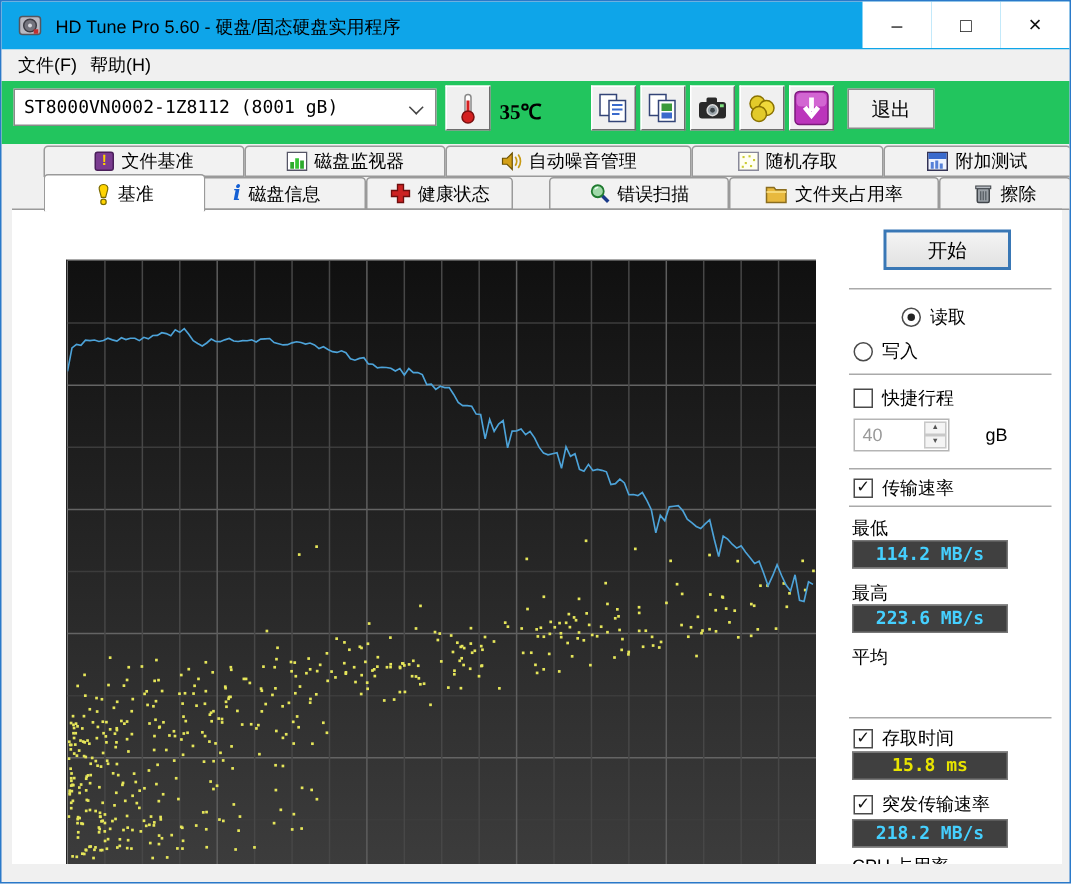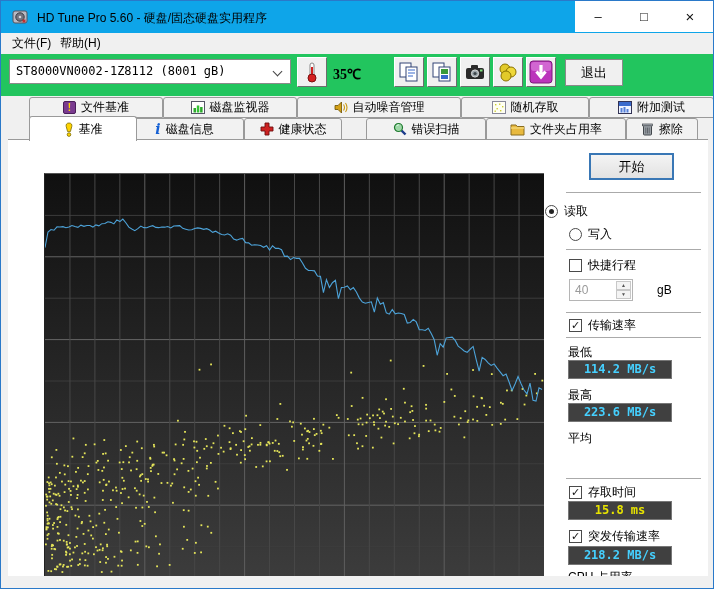--- a/index.html
+++ b/index.html
@@ -224,21 +224,21 @@
     </svg>
     <span>错误扫描</span>
   </div>
   <div class="tab r2" style="left:485px;width:140px;">
     <svg class="mini" width="15" height="13" viewBox="0 0 15 13">
       <path d="M1 3.5 L1 2 L6 2 L7.2 3.5 L14 3.5 L14 12 L1 12 Z" fill="#e8b93e" stroke="#8a6d1f"></path>
       <path d="M1 5 L14 5" stroke="#f5d878" stroke-width="1.4"></path>
     </svg>
     <span>文件夹占用率</span>
   </div>
-  <div class="tab r2" style="left:625px;width:72px;">
+  <div class="tab r2" style="left:625px;width:88px;">
     <svg class="mini" width="13" height="14" viewBox="0 0 13 14">
       <rect x="2.5" y="3.5" width="8" height="9.5" rx="1" fill="#9aa0a6" stroke="#41464b"></rect>
       <rect x="1.5" y="2" width="10" height="1.8" fill="#b7bcc2" stroke="#41464b" stroke-width="0.7"></rect>
       <path d="M4.8 5.5v6M6.5 5.5v6M8.2 5.5v6" stroke="#5a6066" stroke-width="0.9"></path>
     </svg>
     <span>擦除</span>
   </div>
   <div class="content-border"></div>
 
   <div class="content">
@@ -810,21 +810,21 @@
       <rect x="317.3" y="223.5" width="1.8" height="1.8" fill="#e6e65a"></rect>
       <rect x="165.5" y="190.0" width="1.8" height="1.8" fill="#e6e65a"></rect>
       <rect x="378.4" y="191.5" width="1.8" height="1.8" fill="#e6e65a"></rect>
       <rect x="446.8" y="199.7" width="1.8" height="1.8" fill="#e6e65a"></rect>
       <polyline points="0,73.8 3,58.1 6,55.7 9,56.4 12,52.9 15,53.2 18,52.8 21,53.8 24,53.1 27,51.6 30,52.7 33,53.5 36,51.3 39,52.5 42,51.6 45,51.6 48,53.2 51,51.0 54,52.0 57,49.8 60,49.7 63,47.9 66,48.5 69,50.0 72,46.0 75,47.7 78,45.2 81,48.9 84,53.3 87,55.1 90,56.8 93,54.8 96,52.2 99,53.8 102,53.9 105,52.7 108,51.8 111,53.5 114,53.8 117,53.2 120,53.3 123,52.7 126,54.1 129,52.2 132,52.0 135,51.8 138,54.5 141,55.3 144,56.1 147,55.9 150,54.7 153,54.0 156,54.5 159,55.5 162,54.8 165,56.1 168,58.5 171,57.3 174,59.1 177,60.6 180,61.1 183,60.0 186,61.3 189,65.3 192,66.3 195,65.1 198,64.6 201,68.8 204,69.0 207,71.4 210,71.0 213,71.2 216,71.7 219,73.5 222,71.9 225,76.2 228,71.9 231,74.6 234,74.5 237,75.9 240,82.6 243,82.3 246,85.8 249,83.7 252,84.6 255,84.6 258,89.2 261,94.5 264,96.7 267,96.7 270,97.1 273,102.3 276,102.6 279,118.9 282,105.8 285,113.8 288,109.0 291,106.6 294,124.9 297,113.7 300,113.5 303,112.3 306,116.1 309,113.9 312,118.2 315,124.4 318,128.4 321,129.5 324,128.8 327,128.1 330,138.5 333,124.2 336,130.5 339,128.8 342,139.2 345,140.5 348,135.9 351,140.1 354,139.3 357,139.9 360,140.9 363,149.4 366,148.8 369,145.8 372,148.3 375,156.2 378,156.1 381,156.8 384,154.7 387,160.0 390,166.2 393,181.7 396,170.0 399,173.6 402,164.3 405,163.9 408,163.5 411,166.8 414,172.5 417,174.8 420,177.4 423,178.8 426,175.7 429,172.9 432,185.8 435,197.5 438,183.8 441,185.9 444,189.3 447,191.9 450,190.4 453,194.6 456,198.4 459,202.2 462,200.6 465,208.5 468,217.0 471,210.5 474,203.0 477,210.2 480,216.6 483,220.5 486,209.7 489,226.8 492,227.6 495,214.4 498,216.1" fill="none" stroke="#4da3d9" stroke-width="1.1"></polyline>
     </svg>
 
   <div class="start-btn">开始</div>
   <div class="sep" style="left:565px;top:191px;"></div>
 
-  <div class="ctl" style="left:544px;top:202px;">
+  <div class="ctl" style="left:600px;top:202px;">
     <span class="radio sel"></span>
     <span>读取</span>
   </div>
   <div class="ctl" style="left:568px;top:225px;">
     <span class="radio"></span>
     <span>写入</span>
   </div>
   <div class="sep" style="left:565px;top:248px;"></div>
 
   <div class="ctl" style="left:568px;top:256px;">

